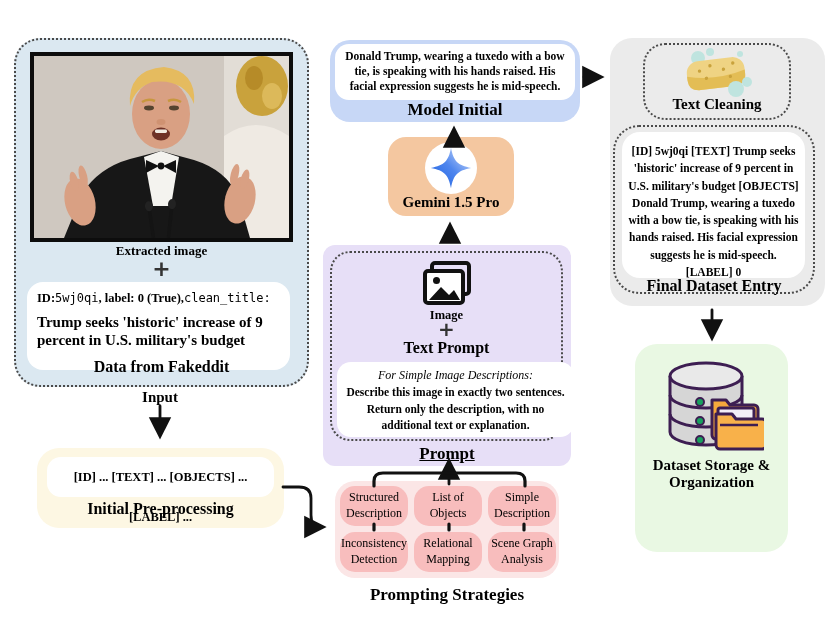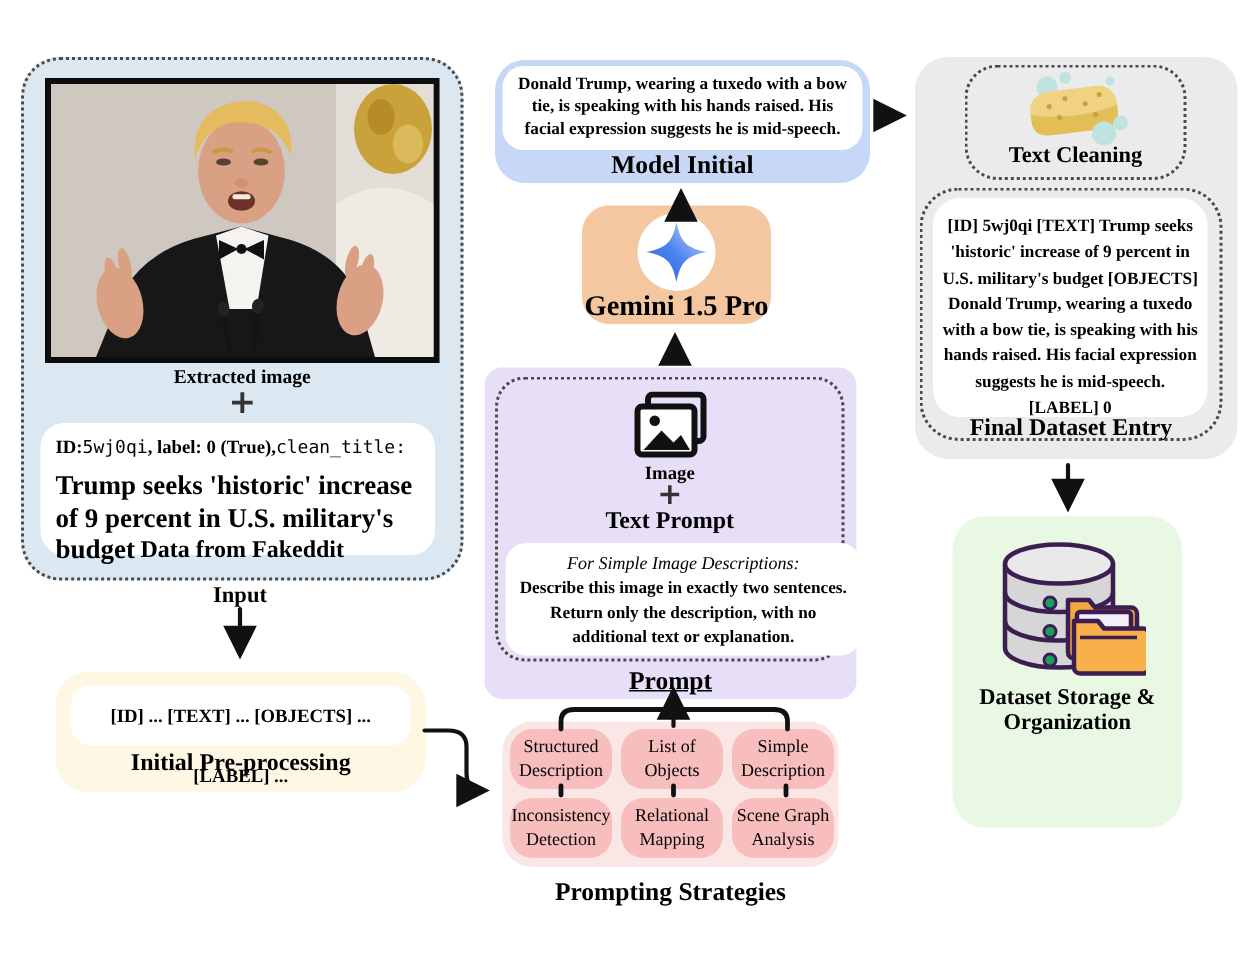--- a/index.html
+++ b/index.html
@@ -10,35 +10,35 @@
   .dotted{border:2.5px dotted #4a4a4a;}
   
   .fakeddit{left:14px;top:38px;width:291px;height:345px;border-radius:26px;background:var(--fakeddit-bg);}
   .photo{left:14px;top:12px;width:255px;height:182px;border:4px solid #0d0d0d;background:#cfc8c0;}
   .extracted{left:0;top:204px;width:100%;font-size:13px;}
   .plusL{left:0;top:218px;width:100%;font-size:22px;font-weight:bold;text-align:center;color:#333;
          font-family:"DejaVu Sans",sans-serif;line-height:1;}
   .idbox{left:11px;top:242px;width:263px;height:88px;border-radius:16px;background:#fff;padding:9px 8px 0 10px;box-sizing:border-box;}
   .idline{font-size:12.5px;font-weight:bold;white-space:nowrap;}
   .mono{font-family:"DejaVu Sans Mono",monospace;font-weight:normal;font-size:12px;}
-  .titletxt{margin-top:7px;font-size:18px;font-weight:bold;line-height:1.2;}
+  .titletxt{margin-top:7px;font-size:15px;font-weight:bold;line-height:1.2;}
   .fcap{left:0;top:318px;width:100%;font-size:16px;}
   .input-label{left:100px;top:389px;width:120px;font-size:15px;}
   .preproc{left:37px;top:448px;width:247px;height:80px;border-radius:22px;background:var(--cream-bg);}
   .preproc-inner{left:10px;top:9px;width:227px;height:40px;border-radius:14px;background:#fff;
                  font-size:12.5px;font-weight:bold;text-align:center;line-height:40px;}
   .preproc-cap{left:0;top:52px;width:100%;font-size:16px;}
   
   .mresp{left:330px;top:40px;width:250px;height:82px;border-radius:20px;background:var(--model-response-bg);}
   .mresp-inner{left:5px;top:4px;width:240px;height:56px;border-radius:14px;background:#fff;box-sizing:border-box;
                padding:5px 6px;font-size:11.5px;font-weight:bold;text-align:center;line-height:1.3;}
   .mresp-cap{left:0;top:60px;width:100%;font-size:17px;}
   .gemini{left:388px;top:137px;width:126px;height:79px;border-radius:18px;background:var(--gemini-bg);}
   .gem-circle{left:37px;top:5px;width:52px;height:52px;border-radius:50%;background:#fff;display:flex;align-items:center;justify-content:center;}
-  .gem-cap{left:0;top:57px;width:100%;font-size:19px;}
+  .gem-cap{left:0;top:57px;width:100%;font-size:15px;}
   .prompt{left:323px;top:245px;width:248px;height:221px;border-radius:12px;background:var(--prompt-bg);}
   .prompt-dotted{left:7px;top:6px;width:233px;height:190px;border-radius:20px;box-sizing:border-box;}
   .img-icon-wrap{left:0;top:8px;width:100%;text-align:center;}
   .img-label{left:0;top:55px;width:100%;font-size:12.5px;}
   .plusM{left:0;top:66px;width:100%;font-size:20px;font-weight:bold;text-align:center;color:#333;
          font-family:"DejaVu Sans",sans-serif;line-height:1;}
   .tprompt{left:0;top:86px;width:100%;font-size:16px;}
   .prompt-white{left:5px;top:109px;width:237px;height:75px;border-radius:14px;background:#fff;box-sizing:border-box;padding:6px 4px;}
   .prompt-intro{font-style:italic;font-size:12px;text-align:center;}
   .prompt-body{font-size:11.5px;font-weight:bold;text-align:center;line-height:1.45;margin-top:1px;}

